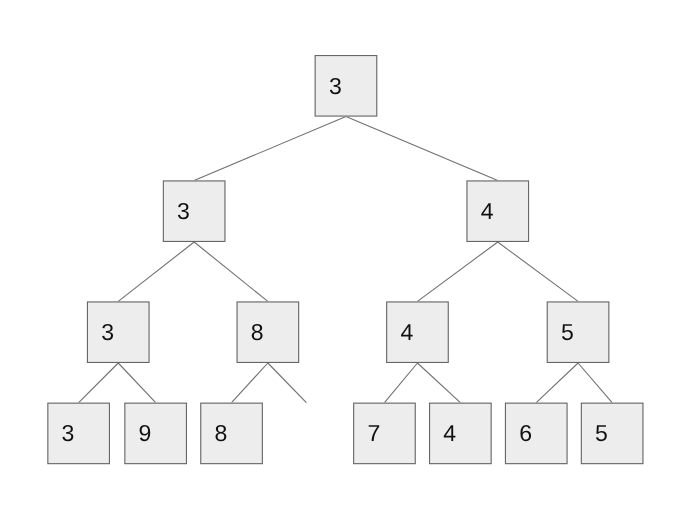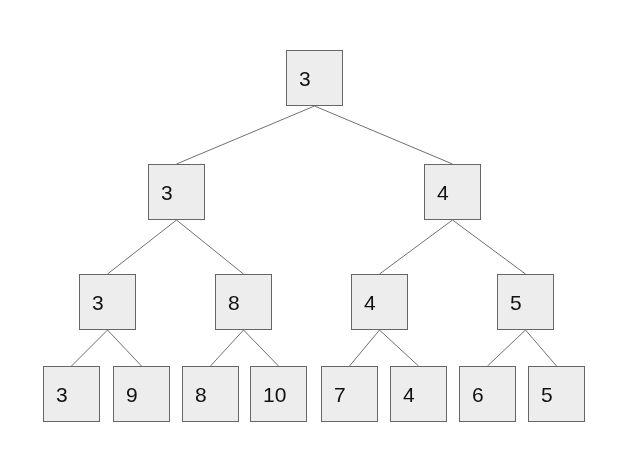--- a/index.html
+++ b/index.html
@@ -114,23 +114,20 @@
 
   <div class="node n-3-0">
     <span>3</span>
   </div>
   <div class="node n-3-1">
     <span>9</span>
   </div>
   <div class="node n-3-2">
     <span>8</span>
   </div>
-  <div class="node n-3-3">
-    <span>10</span>
-  </div>
   <div class="node n-3-4">
     <span>7</span>
   </div>
   <div class="node n-3-5">
     <span>4</span>
   </div>
   <div class="node n-3-6">
     <span>6</span>
   </div>
   <div class="node n-3-7">

